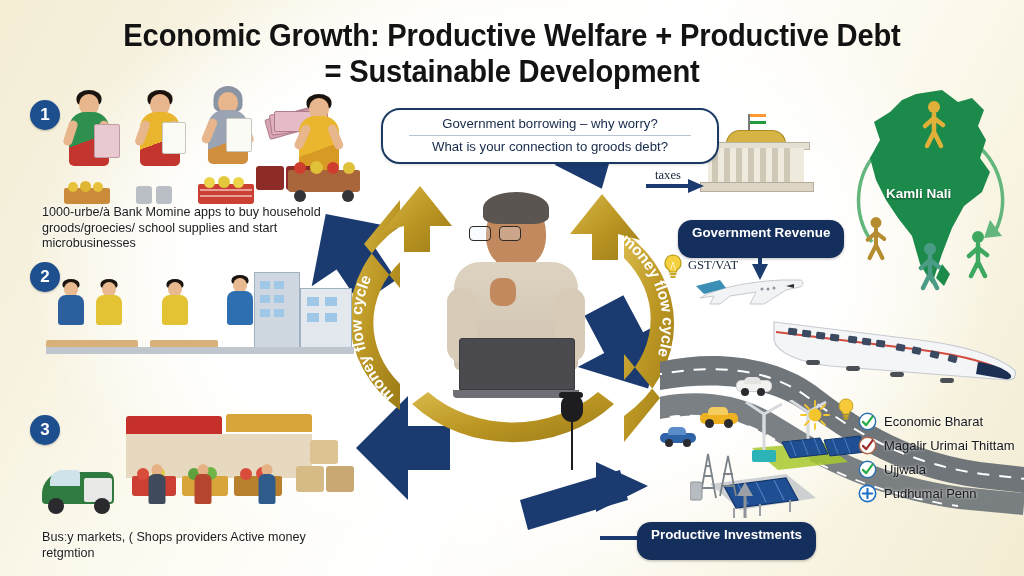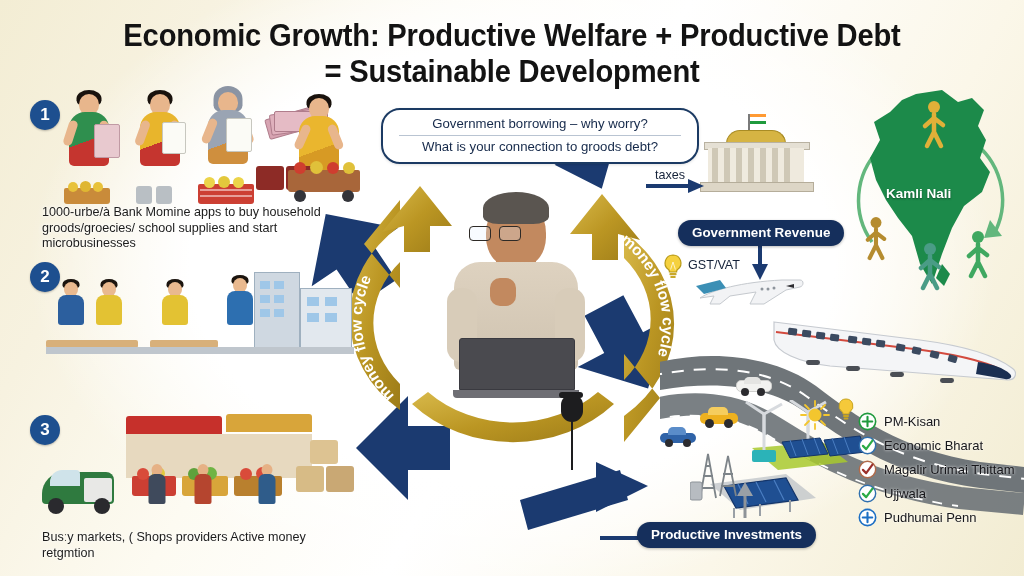--- a/index.html
+++ b/index.html
@@ -77,21 +77,21 @@
   .awning{position:absolute;background:#c6302b;border-radius:3px 3px 0 0;}
   .shopper{position:absolute;bottom:8px;}
   .s-head{position:absolute;left:50%;transform:translateX(-50%);top:0;width:11px;height:12px;border-radius:50%;background:#e6b185;}
   .s-body{position:absolute;left:50%;transform:translateX(-50%);top:10px;width:17px;height:30px;border-radius:6px 6px 2px 2px;}
   .auto{position:absolute;left:2px;bottom:6px;}
 
   
   .bubble{
     position:absolute;left:381px;top:108px;width:282px;
     background:#ffffff;border:2.4px solid #1b3a63;border-radius:19px;
-    padding:5px 16px 6px;z-index:30;box-shadow:0 1px 3px rgba(0,0,0,.12);
+    padding:5px 26px 6px;z-index:30;box-shadow:0 1px 3px rgba(0,0,0,.12);
   }
   .bubble .bl{font-size:13.2px;color:#15294a;text-align:center;line-height:1.35;}
   .bubble .bl.first{border-bottom:1px solid #b9c4d2;padding-bottom:2px;margin-bottom:2px;}
   .person{
     position:absolute;left:441px;top:192px;width:150px;height:200px;z-index:18;
   }
   .p-head{position:absolute;left:50%;transform:translateX(-50%);top:6px;width:60px;height:70px;
     border-radius:50% 50% 44% 44%;background:#c2895f;}
   .p-hairtop{position:absolute;left:50%;transform:translateX(-50%);top:0px;width:66px;height:32px;
     border-radius:50% 50% 24% 24%;background:#5a5550;}
@@ -112,27 +112,27 @@
 
   
   .parliament{position:absolute;left:700px;top:126px;width:112px;height:72px;z-index:16;}
   .plane{position:absolute;left:690px;top:264px;width:120px;height:54px;z-index:16;}
   .india-map{position:absolute;left:846px;top:88px;width:176px;height:210px;z-index:14;}
   .maplabel{position:absolute;left:886px;top:186px;color:#fff;font-size:13.5px;font-weight:bold;z-index:19;
     text-shadow:0 1px 2px rgba(0,0,0,.45);}
 
   .badge{
     position:absolute;background:#152f5c;color:#fff;border-radius:14px;
-    padding:5px 14px 6px;font-size:13.4px;font-weight:bold;z-index:26;
+    padding:5px 14px 18px;font-size:13.4px;font-weight:bold;z-index:26;
     box-shadow:0 1px 3px rgba(0,0,0,.28);white-space:nowrap;
   }
   #badge-rev{left:678px;top:220px;}
   #badge-inv{left:637px;top:522px;}
 
-  .smalllabel{position:absolute;font-size:12.6px;color:#16233a;z-index:26;white-space:nowrap;}
+  .smalllabel{position:absolute;font-size:12.6px;color:#16233a;z-index:26;white-space:nowrap;font-family:Liberation Serif, serif;}
   #lbl-taxes{left:655px;top:168px;}
   #lbl-gst{left:688px;top:258px;}
 
   .bulb{position:absolute;left:661px;top:253px;width:24px;height:28px;z-index:26;}
 
   .scheme-list{position:absolute;left:858px;top:412px;z-index:28;}
   .scheme{display:flex;align-items:center;margin-bottom:5px;}
   .scheme .ico{width:19px;height:19px;margin-right:7px;flex:0 0 19px;}
   .scheme .txt{font-size:13px;color:#16161a;white-space:nowrap;text-shadow:0 0 3px #fff;}
   .road{position:absolute;left:660px;top:290px;width:364px;height:230px;z-index:13;}
@@ -598,27 +598,20 @@
   <svg style="position:absolute;left:800px;top:400px;width:30px;height:30px;z-index:16;" viewBox="0 0 30 30">
     <circle cx="15" cy="15" r="6.5" fill="#f3c62e"></circle>
     <g stroke="#f3c62e" stroke-width="1.8" stroke-linecap="round">
       <path d="M15 1 L15 6 M15 24 L15 29 M1 15 L6 15 M24 15 L29 15
                M5 5 L9 9 M21 21 L25 25 M25 5 L21 9 M9 21 L5 25"></path>
     </g>
   </svg>
 
   <div class="scheme-list">
 
-    <div class="scheme">
-      <svg class="ico" viewBox="0 0 20 20">
-        <circle cx="10" cy="10" r="8.6" fill="#fff" stroke="#1f9a3d" stroke-width="1.7"></circle>
-        <path d="M10 5 L10 15 M5 10 L15 10" stroke="#1f9a3d" stroke-width="2.2" stroke-linecap="round"></path>
-      </svg>
-      <span class="txt">PM-Kisan</span>
-    </div>
 
     <div class="scheme">
       <svg class="ico" viewBox="0 0 20 20">
         <circle cx="10" cy="10" r="8.6" fill="#fff" stroke="#2f6fae" stroke-width="1.5"></circle>
         <path d="M5.2 10.4 L8.6 13.8 L15.2 4.8" stroke="#2bab46" stroke-width="2.3" fill="none" stroke-linecap="round" stroke-linejoin="round"></path>
       </svg>
       <span class="txt">Economic Bharat</span>
     </div>
 
     <div class="scheme">

